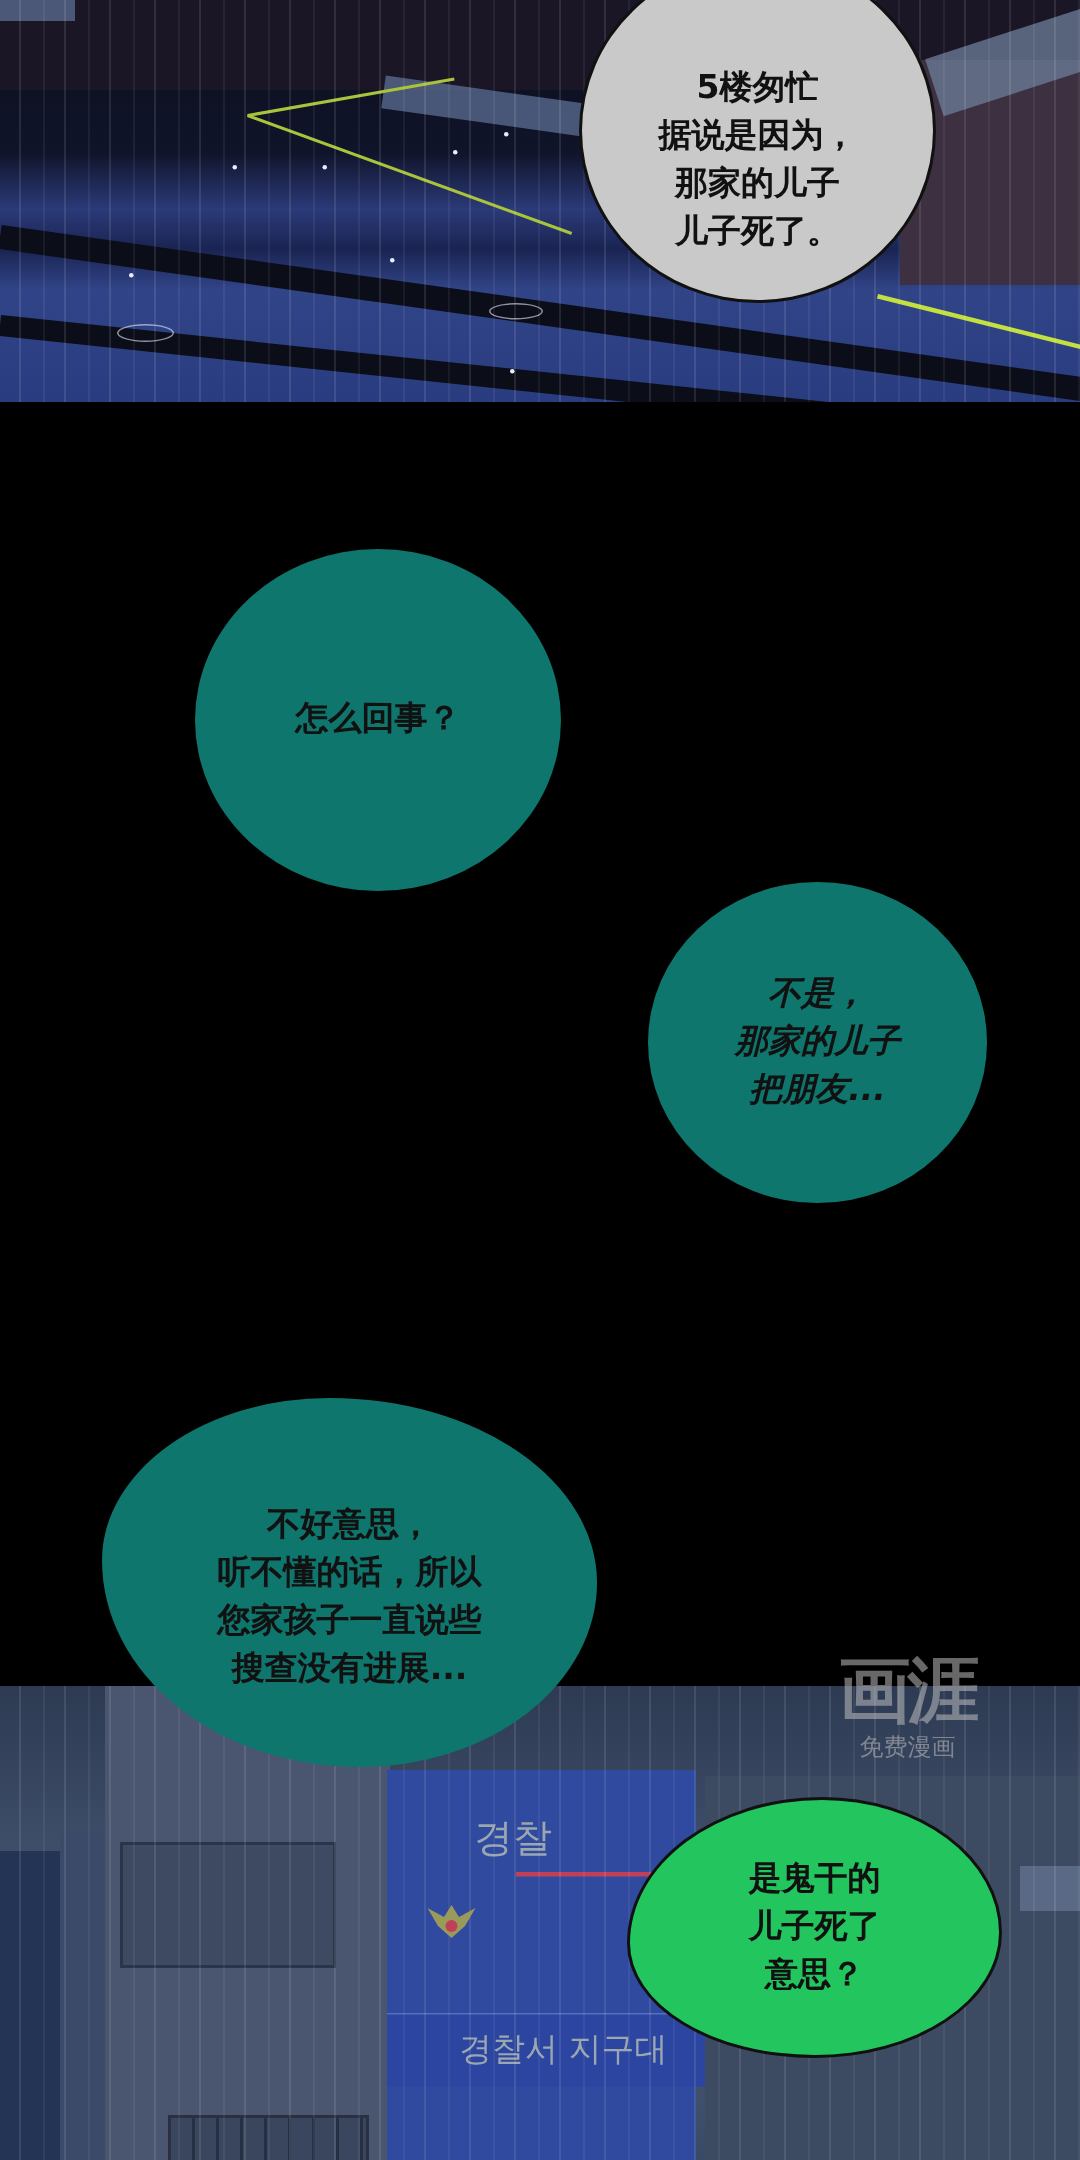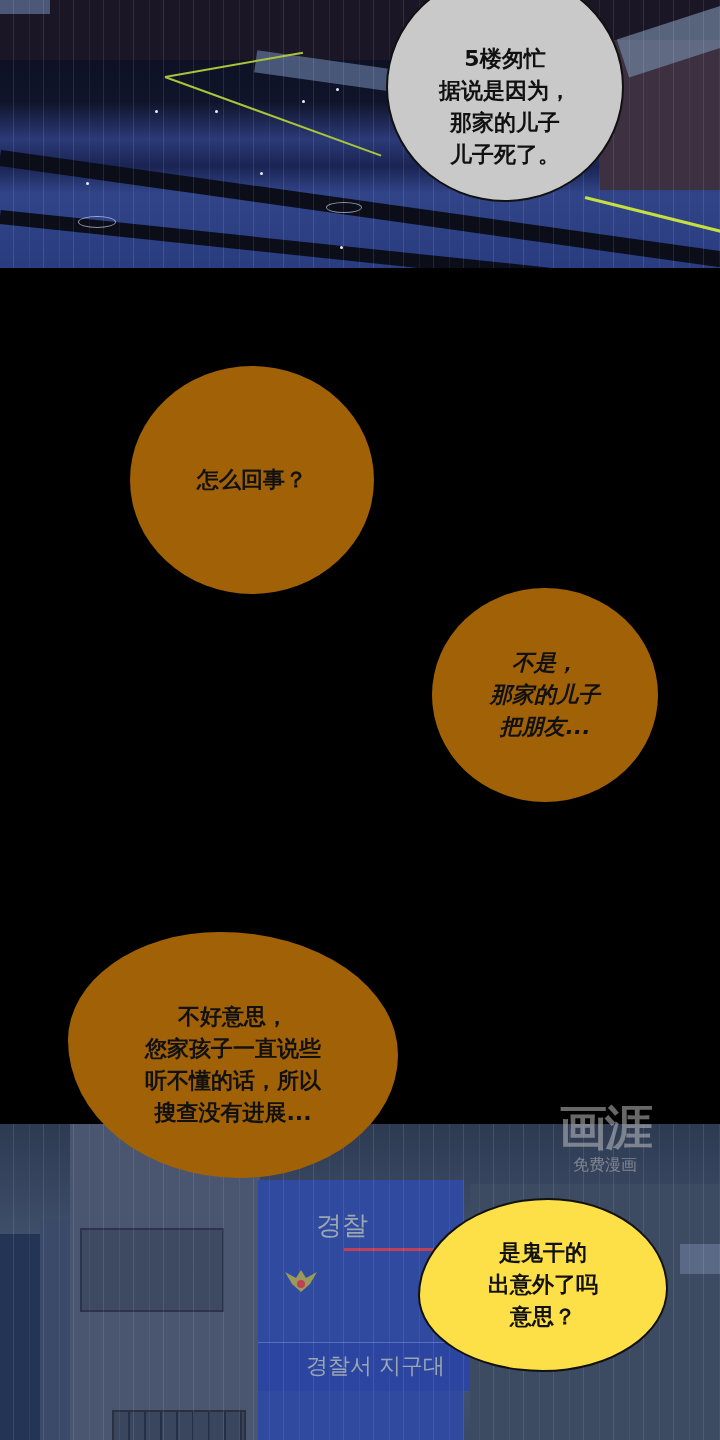--- a/index.html
+++ b/index.html
@@ -24,31 +24,31 @@
     
     #panel-bottom { top:1124px; height:316px;
       background: linear-gradient(180deg, #2d3a52 0%, #3c4b66 30%, #4a5a78 60%, #3a4a66 100%); }
     .bldg { position:absolute; }
     .station { position:absolute; left:258px; top:56px; width:206px; height:260px; background:#2f4a9e; }
     .station-band { position:absolute; left:0; top:162px; width:214px; height:48px; background:#2b45a0; border-top:1px solid #5670c0; }
     .station-sign { position:absolute; color:#9aa6b0; font-family:"DejaVu Sans", sans-serif; }
     .red-line { position:absolute; left:86px; top:180px; width:88px; height:3px; background:#c04058; }
     .emblem { position:absolute; left:284px; top:1266px; width:34px; height:28px; }
     
-    .bubble { position:absolute; background:#a16207; color:#111;
+    .bubble { position:absolute; background:#0f766e; color:#111;
       display:flex; align-items:center; justify-content:center; text-align:center;
       font-family:"DejaVu Sans", sans-serif; font-weight:bold; font-size:22px; line-height:32px; }
     .bubble .line { display:block; white-space:nowrap; }
     #bubble-1 { left:386px; top:-28px; width:234px; height:226px; border-radius:50%; border:2px solid #111; background:#c9c9c9; }
     #bubble-2 { left:130px; top:366px; width:244px; height:228px; border-radius:50%; }
     #bubble-3 { left:432px; top:588px; width:226px; height:214px; border-radius:50%;font-style:italic; }
     #bubble-4 { left:68px; top:932px; width:330px; height:246px;
       border-radius: 46% 54% 48% 52% / 44% 50% 50% 56%; }
     #bubble-5 { left:418px; top:1198px; width:246px; height:170px;
-      border-radius: 52% 48% 50% 50% / 56% 52% 48% 44%; border:2px solid #111; background:#fde047; }
+      border-radius: 52% 48% 50% 50% / 56% 52% 48% 44%; border:2px solid #111; background:#22c55e; }
     
     #watermark { position:absolute; left:540px; top:1102px; width:130px; text-align:center; color:rgba(190,190,190,.55); }
     #watermark .wm-big { font-size:48px; font-weight:bold; line-height:50px; letter-spacing:-2px; display:block; }
     #watermark .wm-small { font-size:16px; line-height:26px; display:block; }
   </style>
 </head>
 <body>
 
 <div class="panel" id="panel-top">
   <div class="roof" style="left:0;top:0;width:720px;height:60px;background:#1a1626;"></div>
@@ -119,25 +119,25 @@
   <div>
     <span class="line">不是，</span>
     <span class="line">那家的儿子</span>
     <span class="line">把朋友...</span>
   </div>
 </div>
 
 <div class="bubble" id="bubble-4">
   <div style="padding-top:20px;">
     <span class="line">不好意思，</span>
+    <span class="line">听不懂的话，所以</span>
     <span class="line">您家孩子一直说些</span>
-    <span class="line">听不懂的话，所以</span>
     <span class="line">搜查没有进展...</span>
   </div>
 </div>
 
 <div class="bubble" id="bubble-5">
   <div>
     <span class="line">是鬼干的</span>
-    <span class="line">出意外了吗</span>
+    <span class="line">儿子死了</span>
     <span class="line">意思？</span>
   </div>
 </div>
 
 </body></html>

